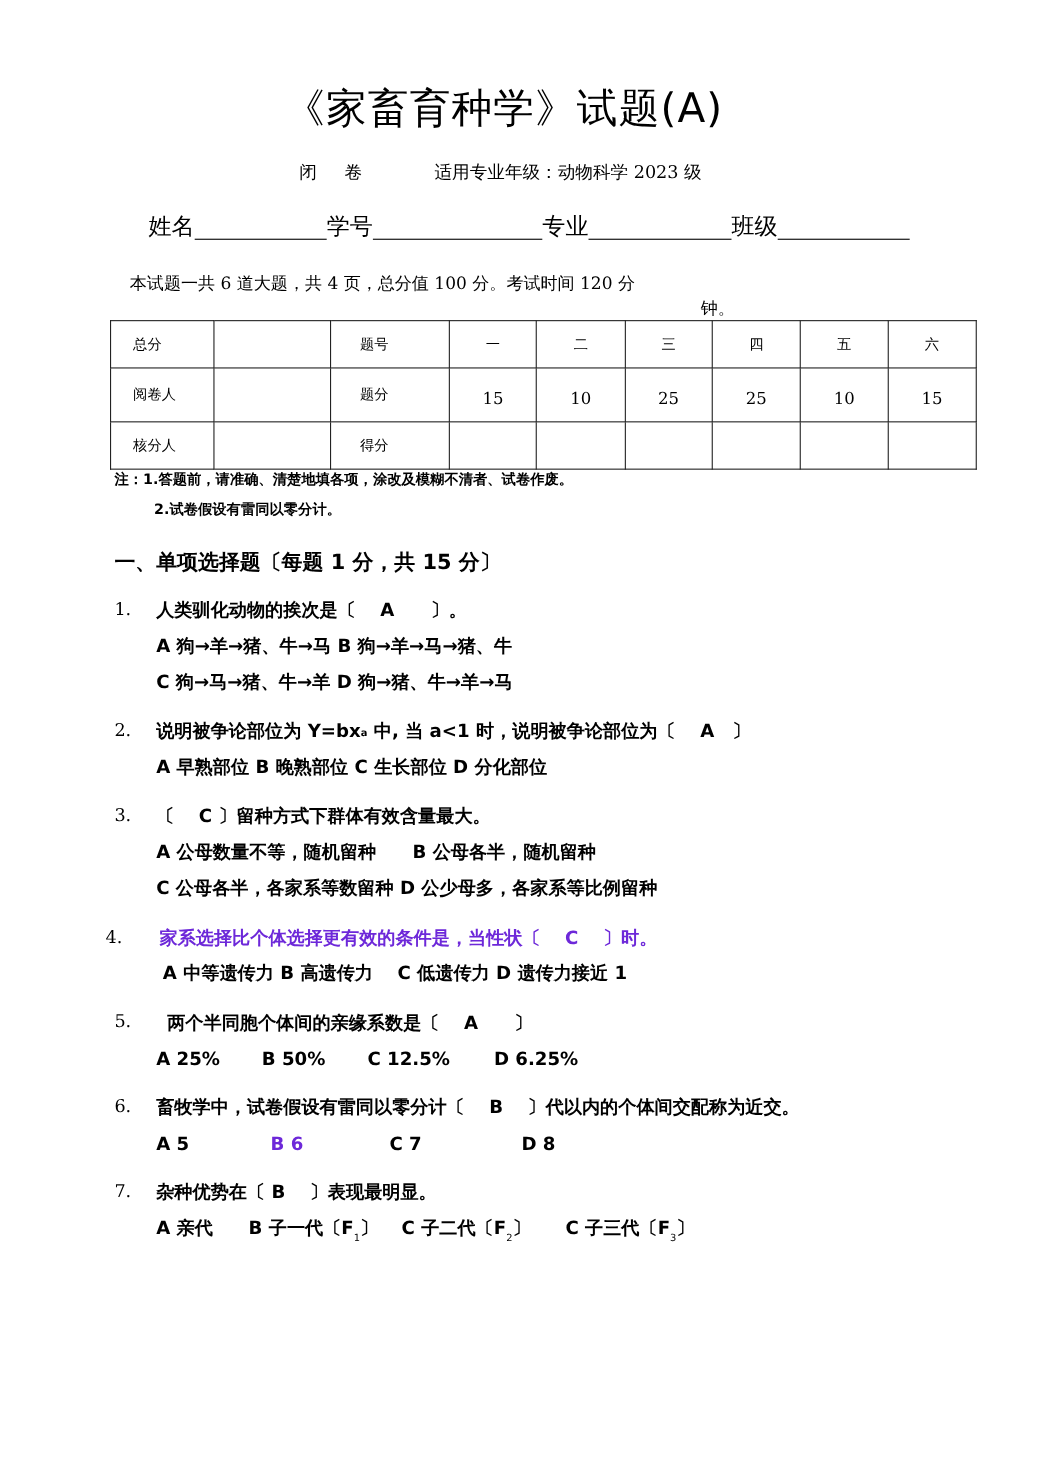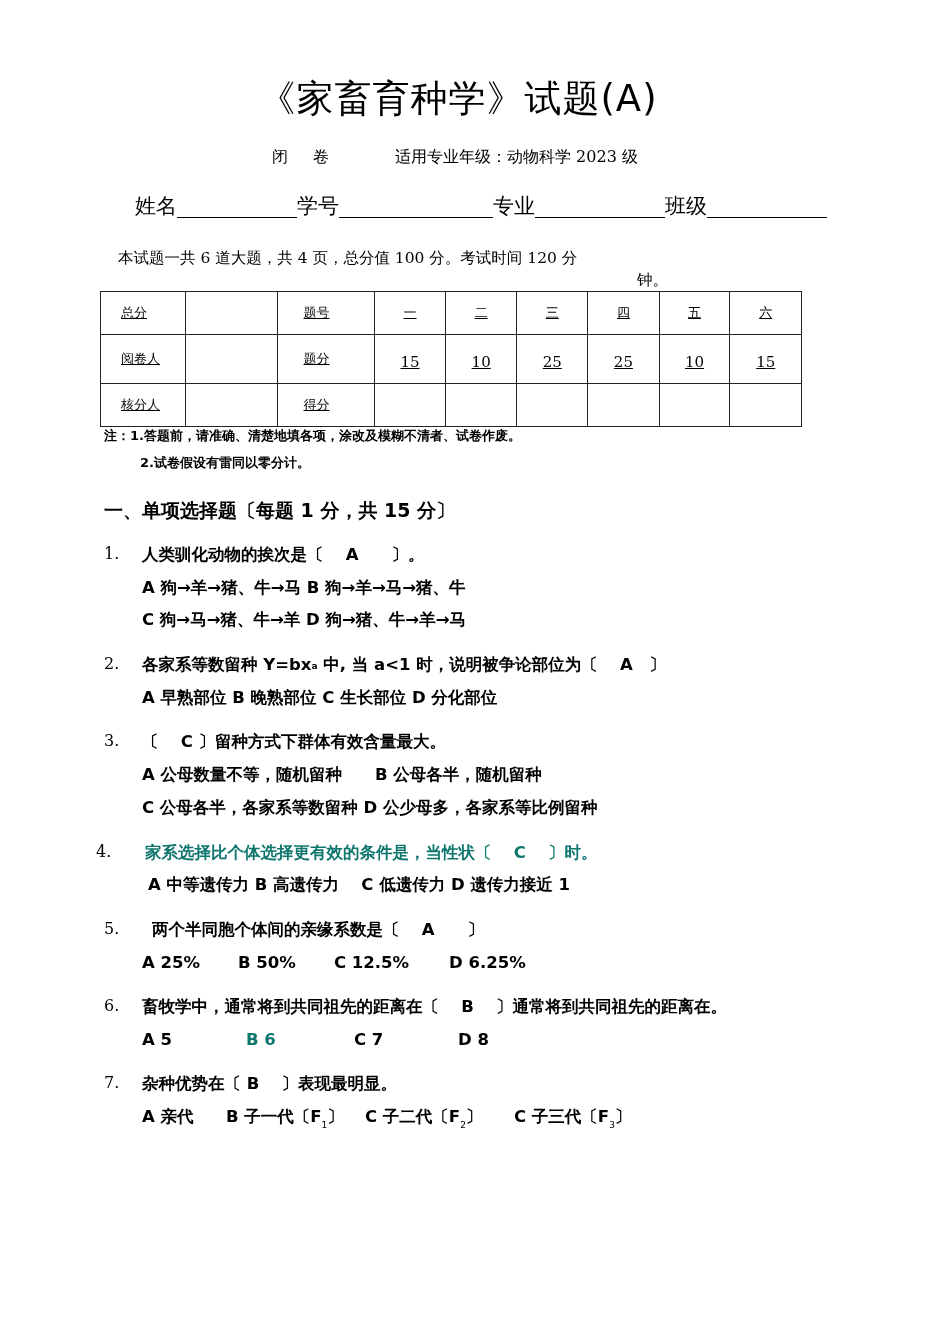--- a/index.html
+++ b/index.html
@@ -15,34 +15,34 @@
     }
     .subtitle { top: 147px; font-size: 16px; font-family: "DejaVu Serif", "Liberation Serif", serif; }
     .sub-left { left: 272px; letter-spacing: 10px; }
     .sub-right { left: 395px; }
     .fields { top: 192px; left: 135px; font-size: 21px; display: flex; align-items: flex-end; }
     .field-label { display: inline-block; }
     .field-line { display: inline-block; border-bottom: 1.5px solid #000; height: 22px; margin-bottom: 2px; }
     .intro { top: 248px; left: 118px; font-size: 15.5px; font-family: "DejaVu Serif", "Liberation Serif", serif; text-align: right; }
     .intro-wrap { top: 270px; left: 637px; font-size: 15.5px; font-family: "DejaVu Serif", "Liberation Serif", serif; }
     table.score {
-      position: absolute; left: 100px; top: 291px; width: 702px;
-      border-collapse: collapse; font-size: 13px; text-decoration: underline;
+      position: absolute; left: 100px; top: 291px; width: 788px;
+      border-collapse: collapse; font-size: 13px;
     }
     table.score td { border: 1.5px solid #222; height: 42px; padding: 0; }
     table.score td.lbl { padding-left: 20px; text-align: left; }
     table.score td.ctr { text-align: center; }
     table.score td.num { text-align: center; font-family: "DejaVu Serif", "Liberation Serif", serif; font-size: 15px; padding-top: 6px; }
     table.score td.hdr { padding-left: 26px; text-align: left; }
     .note { left: 104px; font-size: 13px; font-weight: bold; }
     .section { top: 498px; left: 104px; font-size: 19px; font-weight: bold; }
     .q { font-size: 16.5px; font-weight: bold; }
     .qnum { font-family: "DejaVu Serif", "Liberation Serif", serif; font-weight: normal; font-size: 16px; }
     .opt { font-size: 16.5px; font-weight: bold; }
-    .blue { color: #0f766e; }
+    .blue { color: #6d28d9; }
     sub { font-size: 9px; vertical-align: -6px; font-weight: normal; }
     sup { font-size: 9px; vertical-align: 1px; }
   </style>
 </head>
 <body>
 
 <div class="abs title">《家畜育种学》试题(A)</div>
 <div class="abs subtitle sub-left">闭 卷</div>
 <div class="abs subtitle sub-right">适用专业年级：动物科学 2023 级</div>
 
@@ -116,46 +116,46 @@
 
 <div class="abs q" style="top:544px; left:104px;">
   <span class="qnum">1.</span>
 </div>
 <div class="abs q" style="top:544px; left:142px;">人类驯化动物的挨次是〔　 A　　〕。</div>
 <div class="abs opt" style="top:577px; left:142px;">A 狗→羊→猪、牛→马  B 狗→羊→马→猪、牛</div>
 <div class="abs opt" style="top:609px; left:142px;">C 狗→马→猪、牛→羊  D 狗→猪、牛→羊→马</div>
 
 <div class="abs q" style="top:654px; left:104px;"><span class="qnum">2.</span></div>
 <div class="abs q" style="top:654px; left:142px;">
-  <span>各家系等数留种 Y=bx</span><sup>a</sup><span> 中, 当 a&lt;1 时，说明被争论部位为〔　 A　〕</span>
+  <span>说明被争论部位为 Y=bx</span><sup>a</sup><span> 中, 当 a&lt;1 时，说明被争论部位为〔　 A　〕</span>
 </div>
 <div class="abs opt" style="top:687px; left:142px;">A 早熟部位 B 晚熟部位 C 生长部位 D 分化部位</div>
 
 <div class="abs q" style="top:731px; left:104px;"><span class="qnum">3.</span></div>
 <div class="abs q" style="top:731px; left:142px;">〔　 C 〕留种方式下群体有效含量最大。</div>
 <div class="abs opt" style="top:764px; left:142px;">A 公母数量不等，随机留种　　B 公母各半，随机留种</div>
 <div class="abs opt" style="top:797px; left:142px;">C 公母各半，各家系等数留种 D 公少母多，各家系等比例留种</div>
 
 <div class="abs q" style="top:842px; left:96px;"><span class="qnum">4.</span></div>
 <div class="abs q blue" style="top:842px; left:145px;">家系选择比个体选择更有效的条件是，当性状〔　 C　 〕时。</div>
 <div class="abs opt" style="top:874px; left:148px;">A 中等遗传力  B 高遗传力　 C 低遗传力 D 遗传力接近 1</div>
 
 <div class="abs q" style="top:919px; left:104px;"><span class="qnum">5.</span></div>
 <div class="abs q" style="top:919px; left:152px;">两个半同胞个体间的亲缘系数是〔　 A　　〕</div>
 <div class="abs opt" style="top:953px; left:142px;">A 25%</div>
 <div class="abs opt" style="top:953px; left:238px;">B 50%</div>
 <div class="abs opt" style="top:953px; left:334px;">C 12.5%</div>
 <div class="abs opt" style="top:953px; left:449px;">D 6.25%</div>
 
 <div class="abs q" style="top:996px; left:104px;"><span class="qnum">6.</span></div>
-<div class="abs q" style="top:996px; left:142px;">畜牧学中，通常将到共同祖先的距离在〔　 B　 〕通常将到共同祖先的距离在。</div>
+<div class="abs q" style="top:996px; left:142px;">畜牧学中，试卷假设有雷同以零分计〔　 B　 〕代以内的个体间交配称为近交。</div>
 <div class="abs opt" style="top:1030px; left:142px;">A  5</div>
 <div class="abs opt blue" style="top:1030px; left:246px;">B  6</div>
 <div class="abs opt" style="top:1030px; left:354px;">C  7</div>
-<div class="abs opt" style="top:1030px; left:458px;">D 8</div>
+<div class="abs opt" style="top:1030px; left:474px;">D 8</div>
 
 <div class="abs q" style="top:1073px; left:104px;"><span class="qnum">7.</span></div>
 <div class="abs q" style="top:1073px; left:142px;">杂种优势在〔 B　 〕表现最明显。</div>
 <div class="abs opt" style="top:1106px; left:142px;">A 亲代</div>
 <div class="abs opt" style="top:1106px; left:226px;">
   <span>B 子一代〔F</span><sub>1</sub><span>〕</span>
 </div>
 <div class="abs opt" style="top:1106px; left:365px;">
   <span>C 子二代〔F</span><sub>2</sub><span>〕</span>
 </div>

